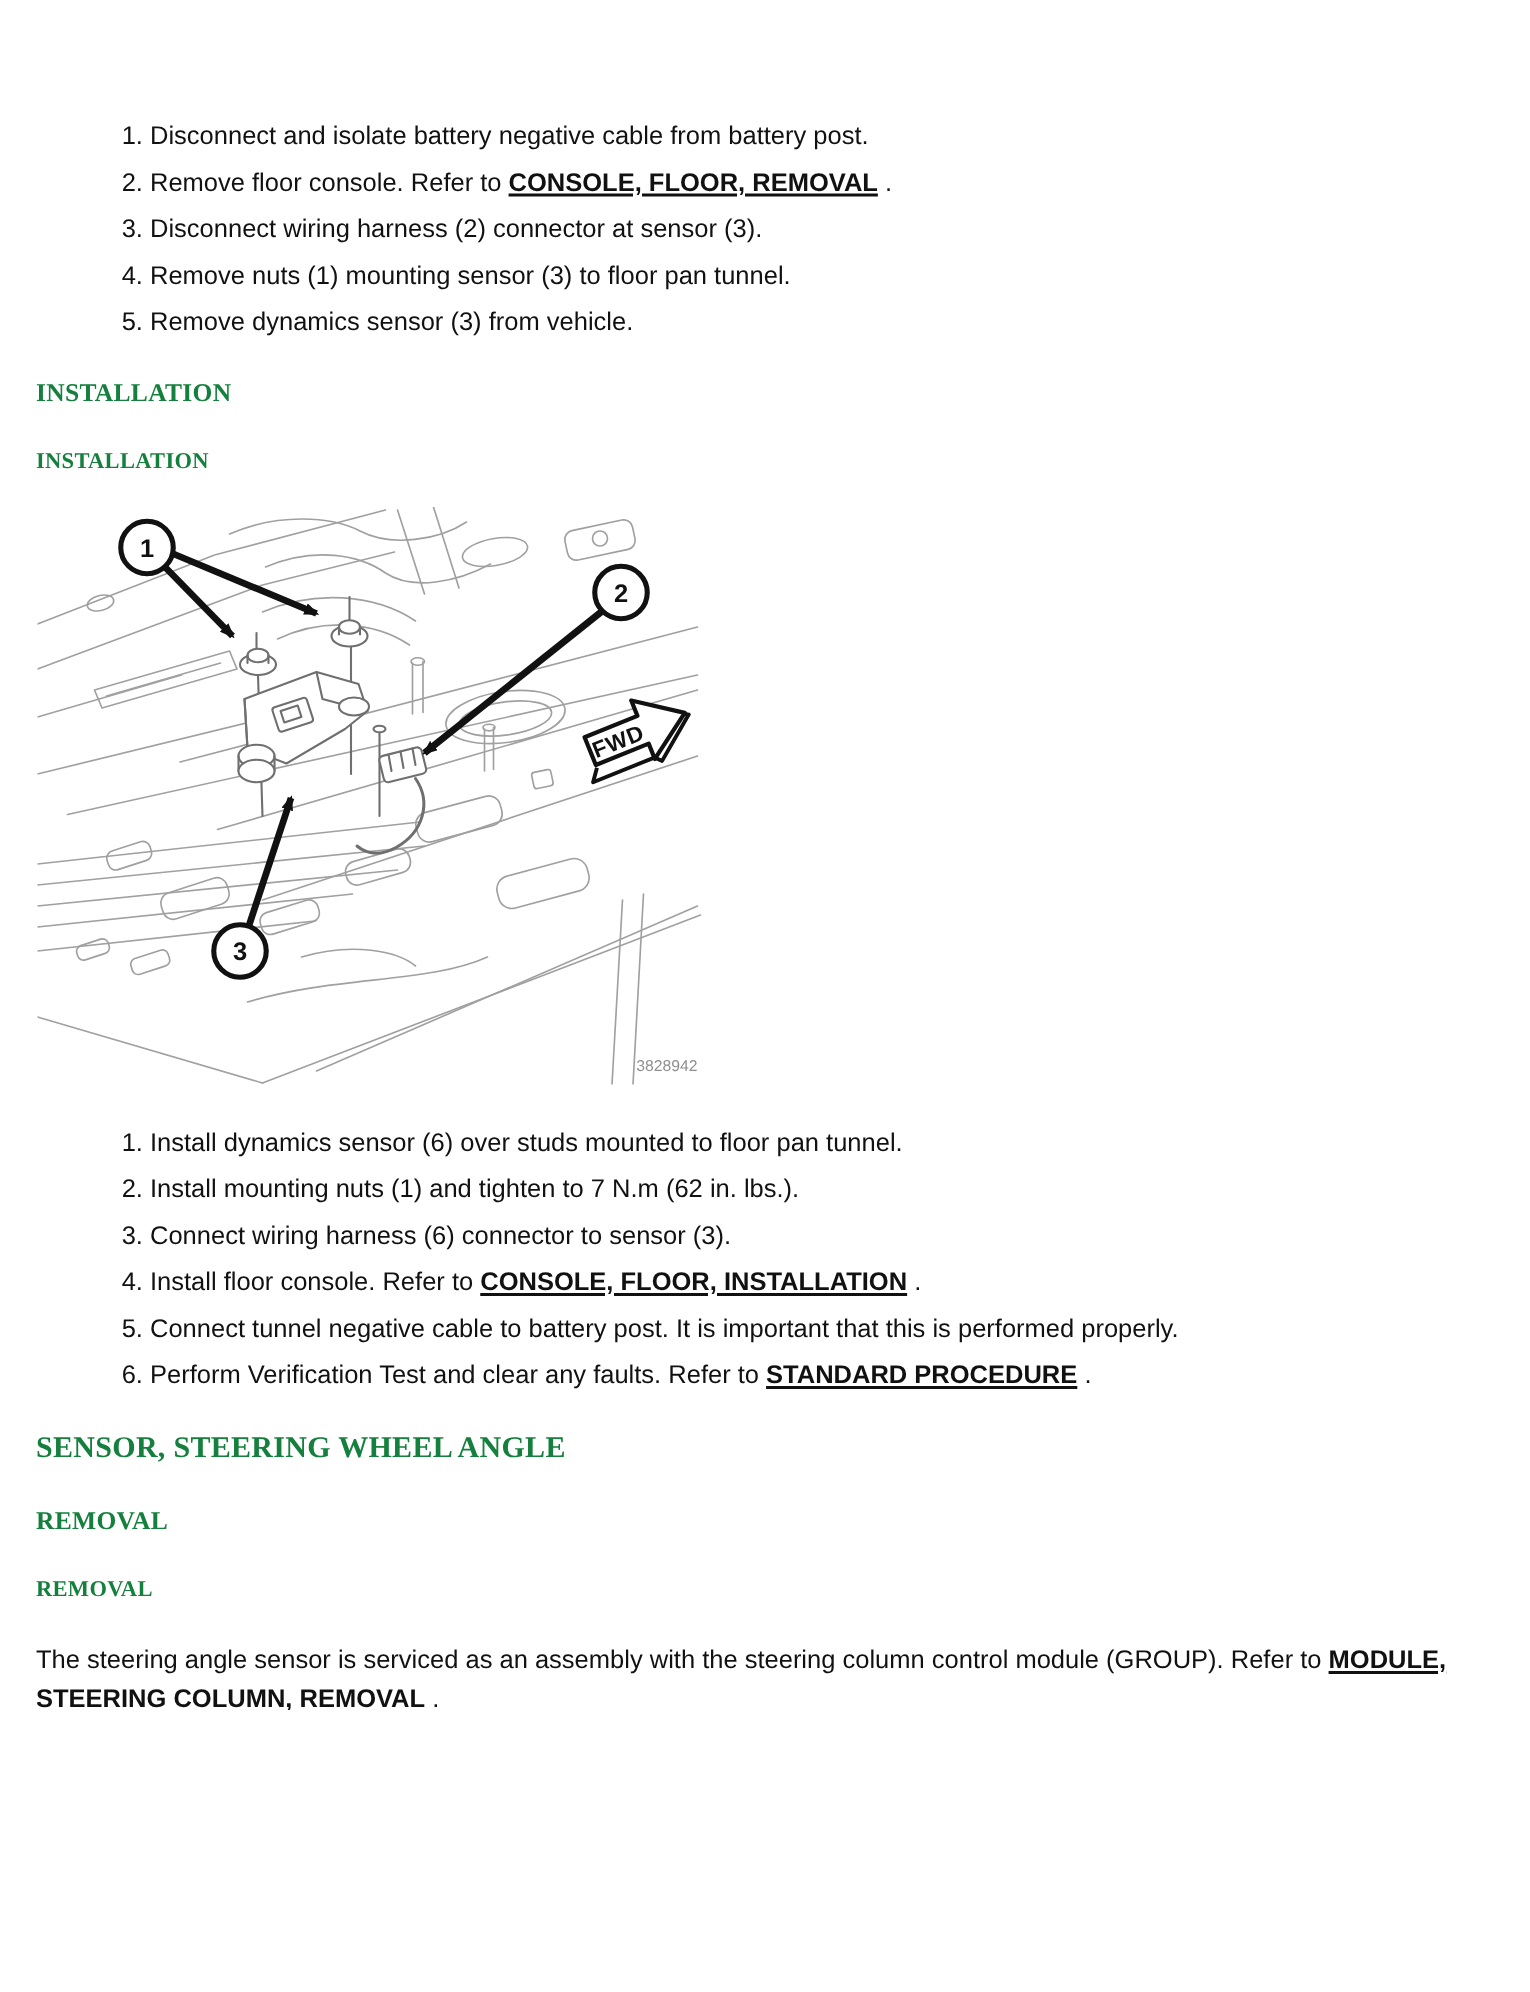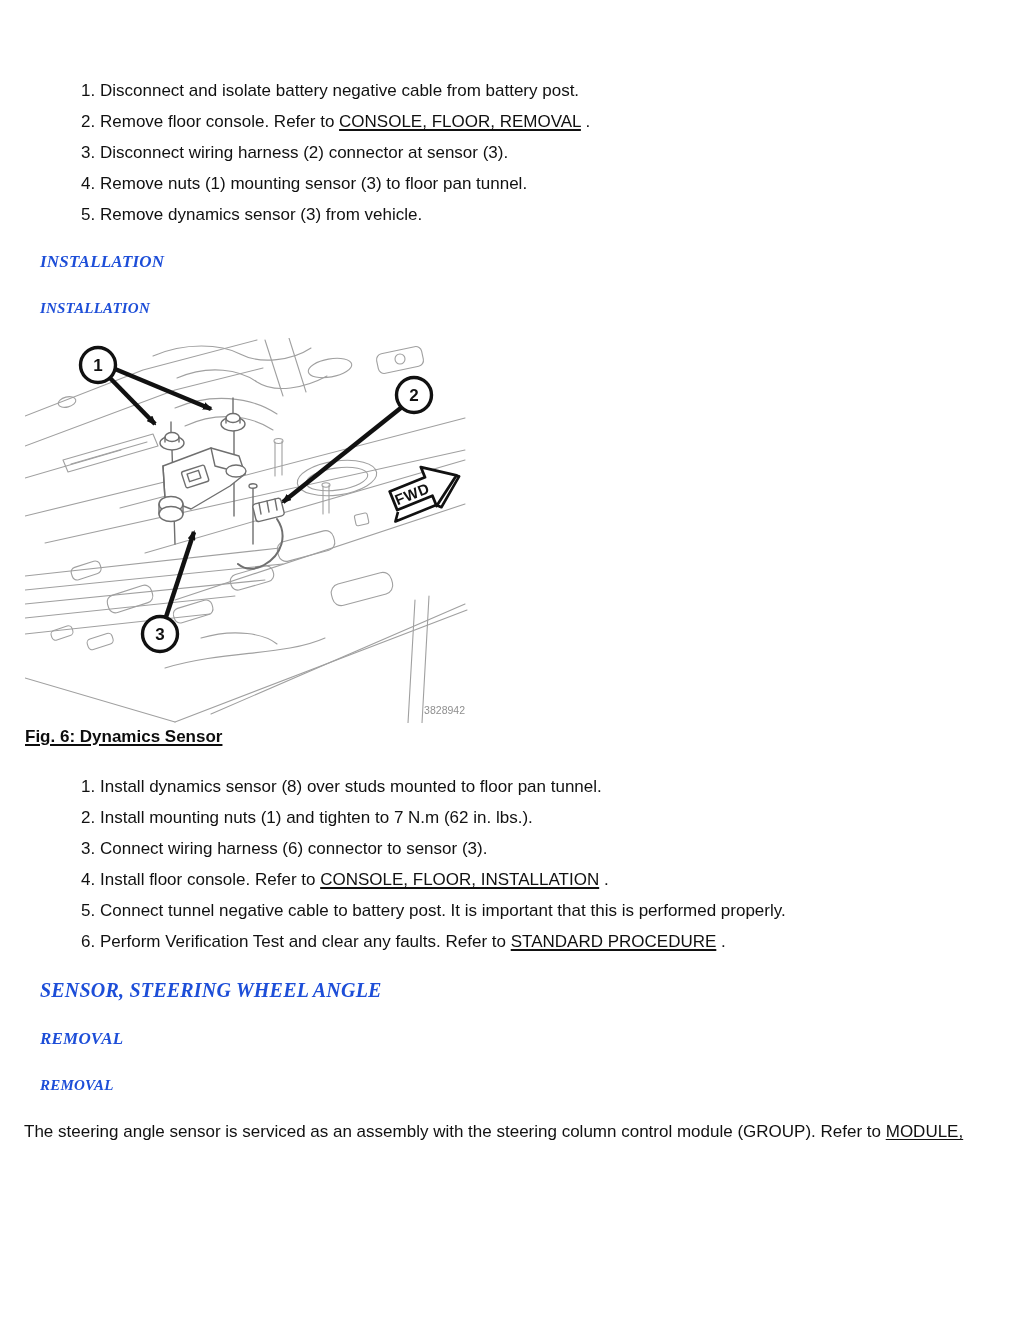--- a/index.html
+++ b/index.html
@@ -13,34 +13,34 @@
 
   
   ol.steps{margin:0;padding-left:76px;font-size:17px;}
   ol.steps li{margin-bottom:9px;line-height:22px;color:#111;}
   ol.steps li::marker{font-size:17px;color:#111;}
 
   .ol-removal{padding-top:80px;}
   .ol-install{margin-top:28px !important;}
 
   
-  .h-serif{font-family:"Liberation Serif", serif;font-weight:bold;color:#1d4ed8;margin:16px;font-style:italic;}
+  .h-serif{font-family:"Liberation Serif", serif;font-weight:bold;color:#15803d;margin:0;}
   .h-lg{font-size:20px;line-height:24px;letter-spacing:.2px;}
   .h-md{font-size:17px;line-height:20px;letter-spacing:.2px;}
   .h-sm{font-size:15px;line-height:18px;letter-spacing:.2px;}
   .mt-install-1{margin-top:26px;}
   .mt-install-2{margin-top:27px;}
   .mt-title{margin-top:25px;}
   .mt-removal-1{margin-top:27px;}
   .mt-removal-2{margin-top:27px;}
   .mt-install-3{margin-top:23px;}
 
   
   .ref{
-    font-weight:normal;color:#111;cursor:pointer;
+    font-weight:bold;color:#111;cursor:pointer;
     text-decoration:underline;text-decoration-thickness:2px;text-underline-offset:2px;text-align:right;
   }
   .ref:empty{display:none;}
 
   
   .figure-wrap{margin-top:21px;margin-left:1px;}
   .figure-svg{display:block;}
   .fig-caption{font-size:17px;font-weight:bold;line-height:23px;margin-top:2px;color:#0d0d0d;}
   .fig-caption .u{text-decoration:underline;text-decoration-thickness:2px;text-underline-offset:2px;}
 
@@ -175,26 +175,25 @@
         <g transform="rotate(-22 400 150)">
           <path d="M 366 162 L 360 170 L 404 170 L 408 174 L 436 152 L 430 148" fill="#ffffff" stroke="#111" stroke-width="2.6" stroke-linejoin="round"></path>
           <path d="M 366 140 L 404 140 L 404 129 L 434 150 L 404 171 L 404 160 L 366 160 Z" fill="#ffffff" stroke="#111" stroke-width="2.8" stroke-linejoin="round"></path>
           <text x="368" y="156" font-size="15" font-weight="bold" fill="#111" letter-spacing="0.5" font-family="Liberation Sans, sans-serif">FWD</text>
         </g>
 
         <text x="440" y="376" text-anchor="end" font-size="10.5" fill="#8f8f8f" font-family="Liberation Sans, sans-serif">3828942</text>
       </svg>
 
       <div class="fig-caption">
-        <div><span class="u">Fig. 6: Dynamics Sensor</span></div>
       </div>
     </div>
 
     <ol class="steps ol-install">
-      <li><span>Install dynamics sensor (8) over studs mounted to floor pan tunnel.</span><span></span></li>
+      <li><span>Install dynamics sensor (6) over studs mounted to floor pan tunnel.</span><span></span></li>
       <li><span>Install mounting nuts (1) and tighten to 7 N.m (62 in. lbs.).</span><span></span></li>
       <li><span>Connect wiring harness (6) connector to sensor (3).</span><span></span></li>
       <li><span>Install floor console. Refer to </span><span class="ref">CONSOLE, FLOOR, INSTALLATION</span><span> .</span></li>
       <li><span>Connect tunnel negative cable to battery post. It is important that this is performed properly.</span><span></span></li>
       <li><span>Perform Verification Test and clear any faults. Refer to </span><span class="ref">STANDARD PROCEDURE</span><span> .</span></li>
     </ol>
 
     <div class="h-serif h-lg mt-title">SENSOR, STEERING WHEEL ANGLE</div>
     <div class="h-serif h-md mt-removal-1">REMOVAL</div>
     <div class="h-serif h-sm mt-removal-2">REMOVAL</div>

